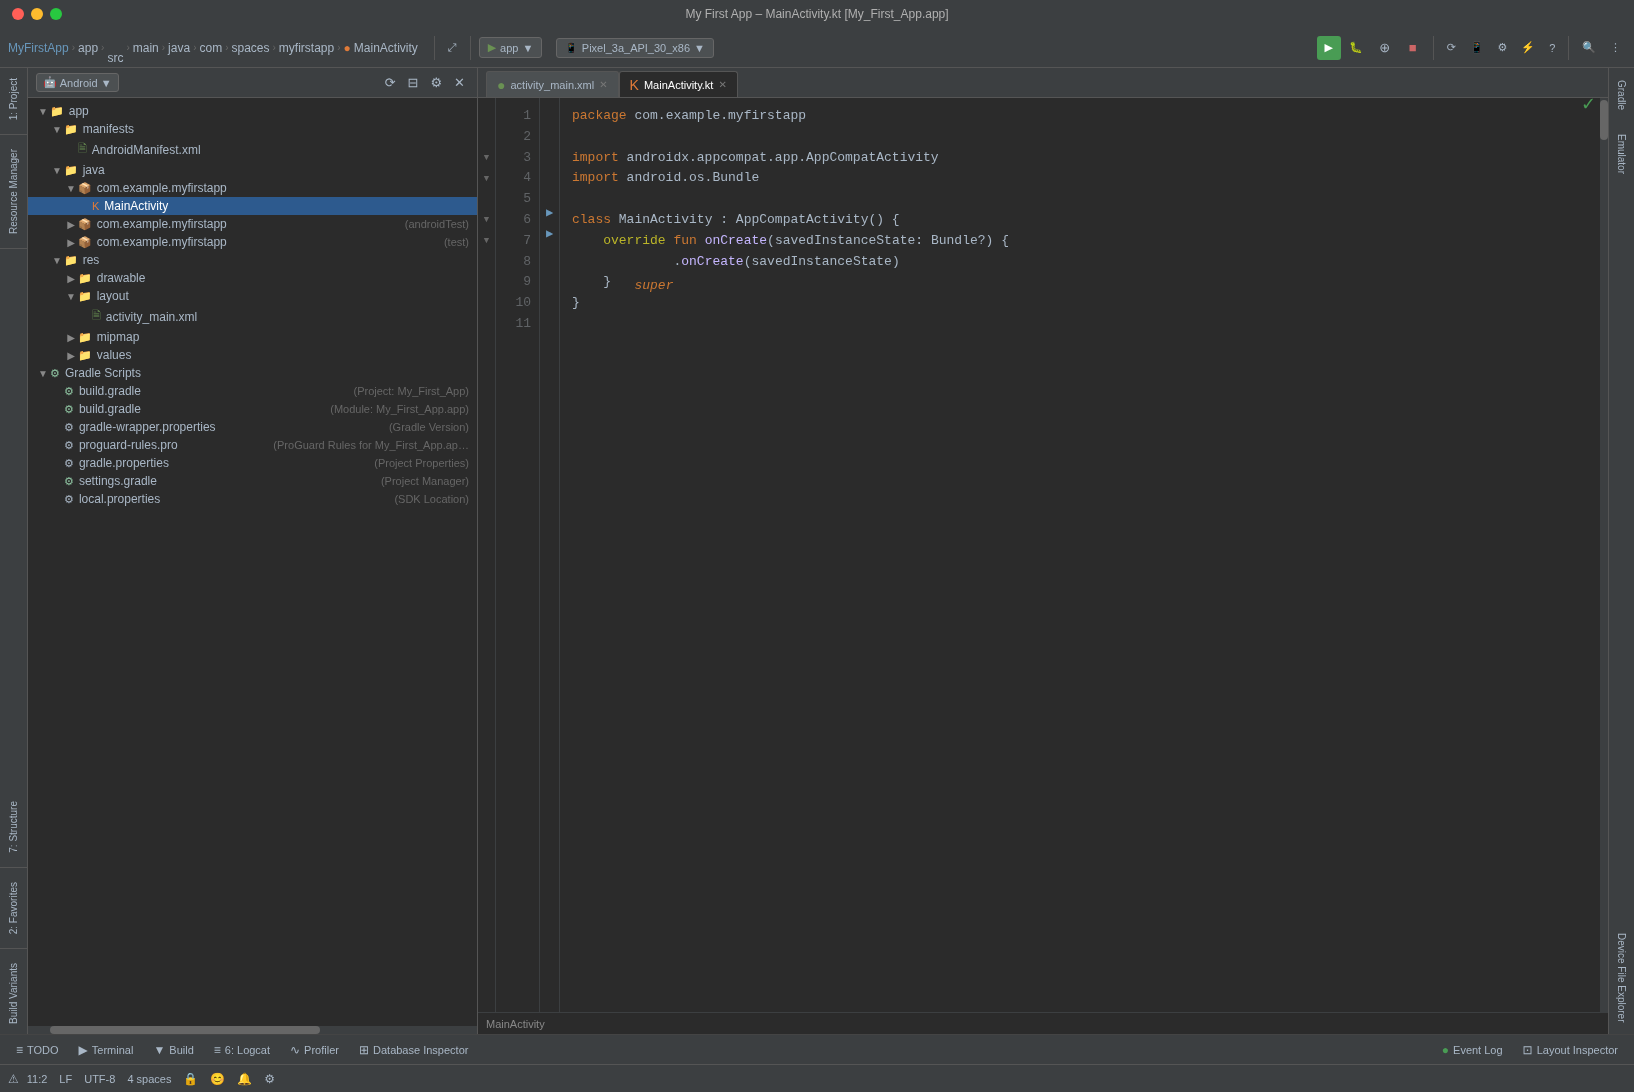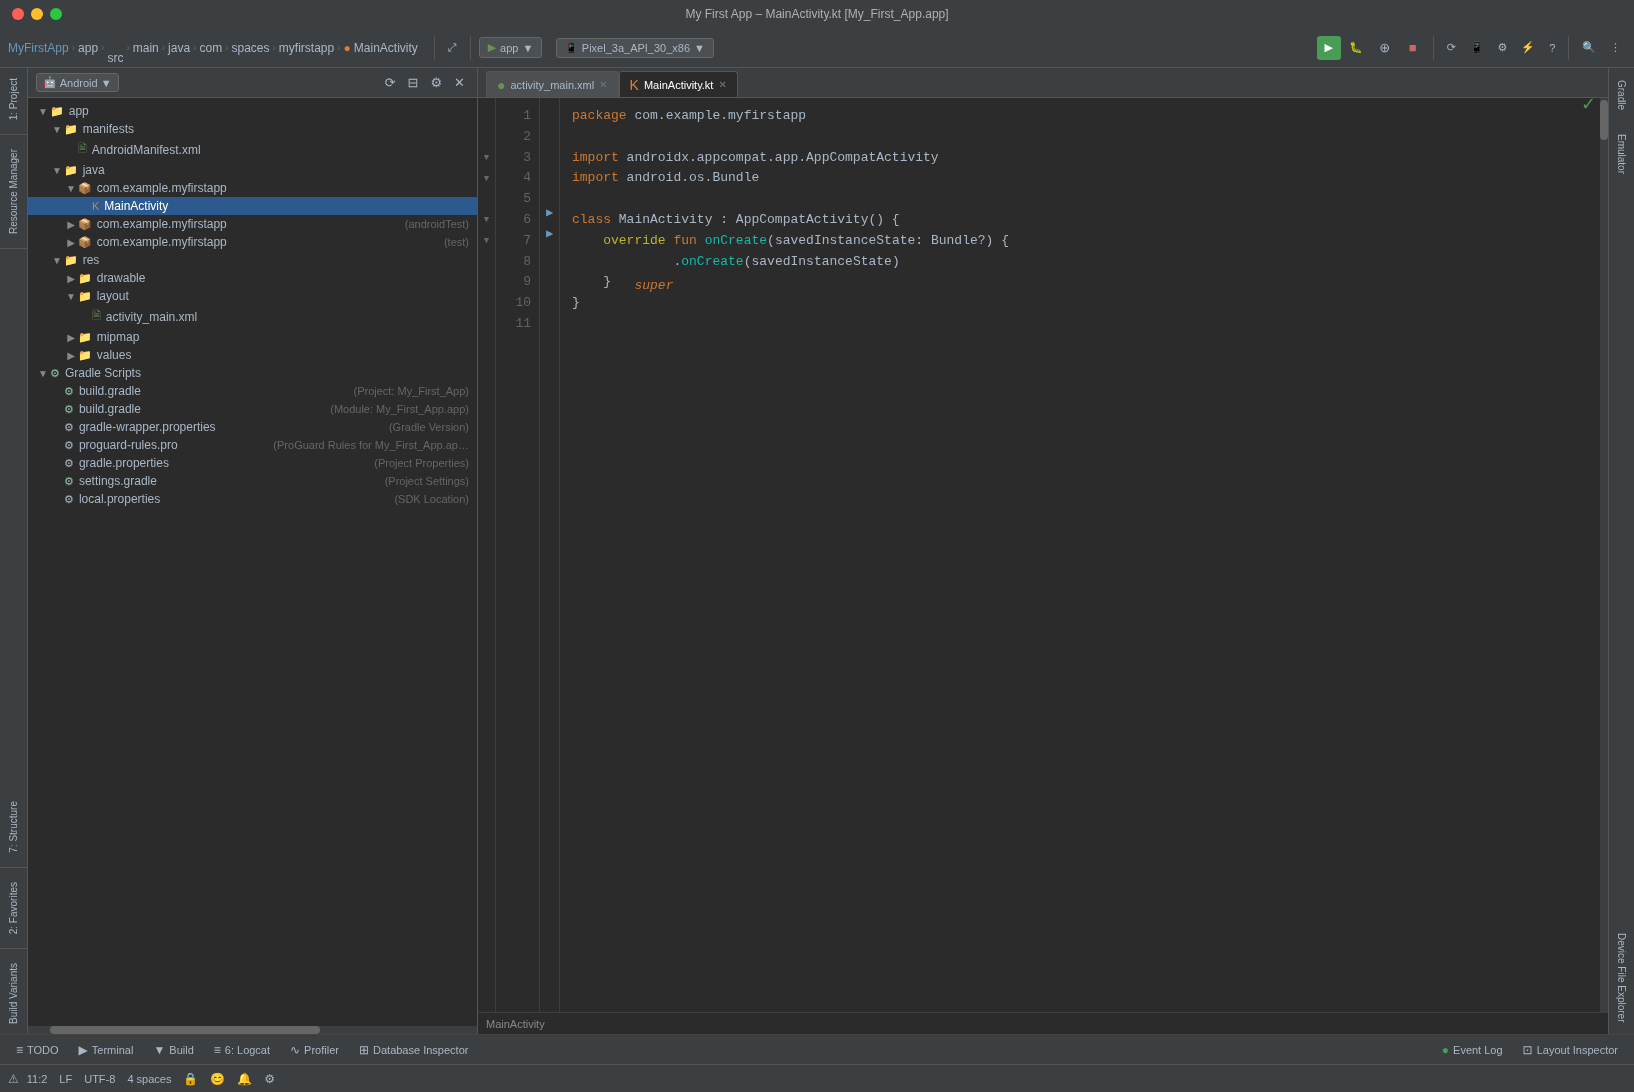--- a/index.html
+++ b/index.html
@@ -294,21 +294,21 @@
     .code-line {
       display: flex;
       align-items: center;
       height: 20.8px;
       white-space: pre;
     }
 
     
     .kw { color: #cc7832; }
     .kw2 { color: #cc7832; font-style: italic; margin-top: 48px; }
-    .fn { color: #14b8a6; }
+    .fn { color: #c4b5fd; }
     .cls { color: #a9b7c6; }
     .annotation { color: #bbb529; }
     .pkg { color: #a9b7c6; }
     .type { color: #a9b7c6; }
     .param { color: #a9b7c6; }
     .italic-yellow { color: #ffc66d; font-style: italic; }
 
     
     .gutter-strip {
       width: 18px;
@@ -668,21 +668,21 @@
           <span class="file-icon prop-icon">⚙</span>
           <span class="item-label">gradle.properties</span>
           <span class="item-secondary">(Project Properties)</span>
         </div>
 
         <div class="tree-item">
           <span class="indent" style="width:14px;"></span>
           <span class="toggle" style="width:14px;"></span>
           <span class="file-icon gradle-icon">⚙</span>
           <span class="item-label">settings.gradle</span>
-          <span class="item-secondary">(Project Settings)</span>
+          <span class="item-secondary">(Project Manager)</span>
         </div>
 
         <div class="tree-item">
           <span class="indent" style="width:14px;"></span>
           <span class="toggle" style="width:14px;"></span>
           <span class="file-icon prop-icon">⚙</span>
           <span class="item-label">local.properties</span>
           <span class="item-secondary">(SDK Location)</span>
         </div>
 

